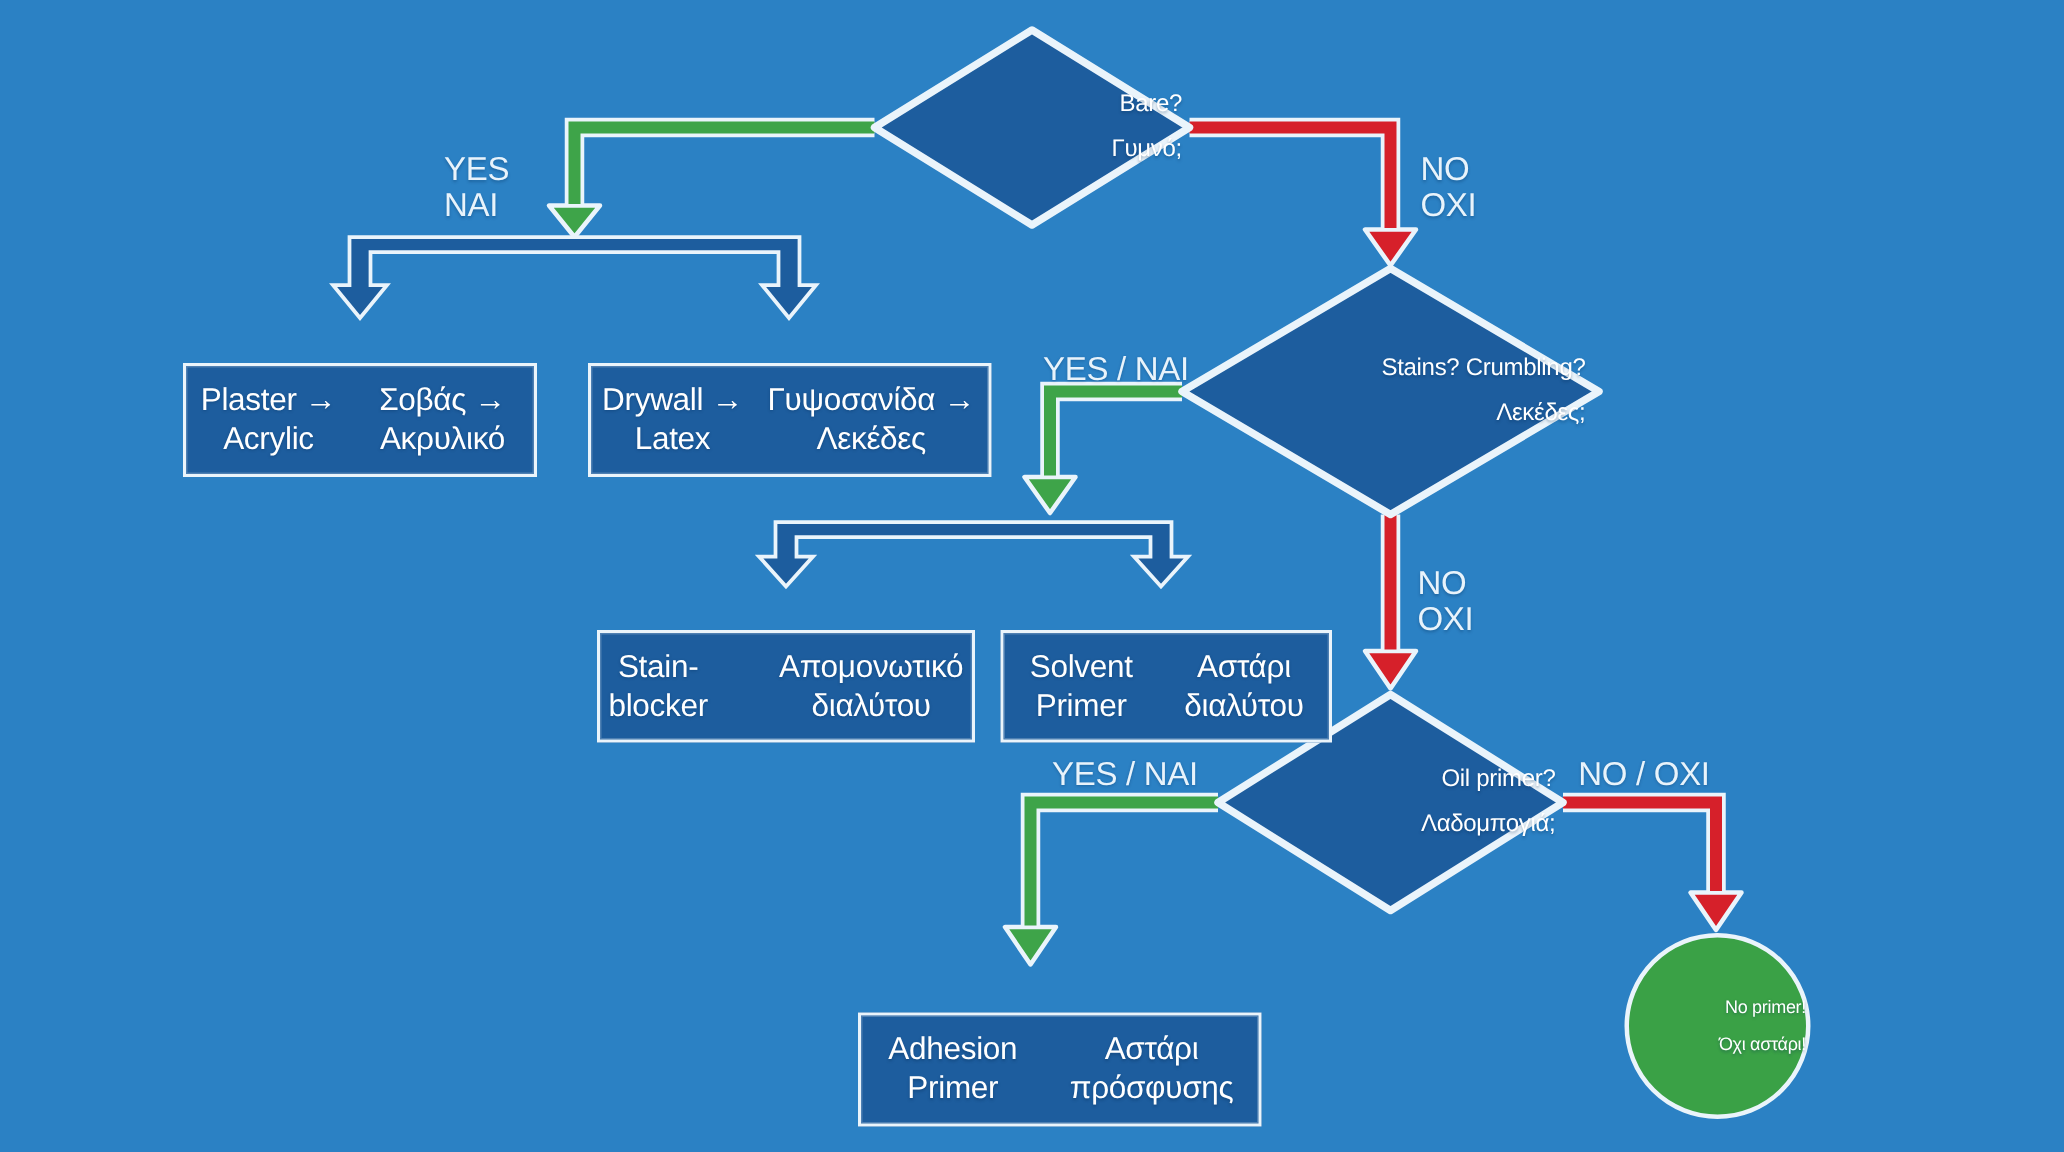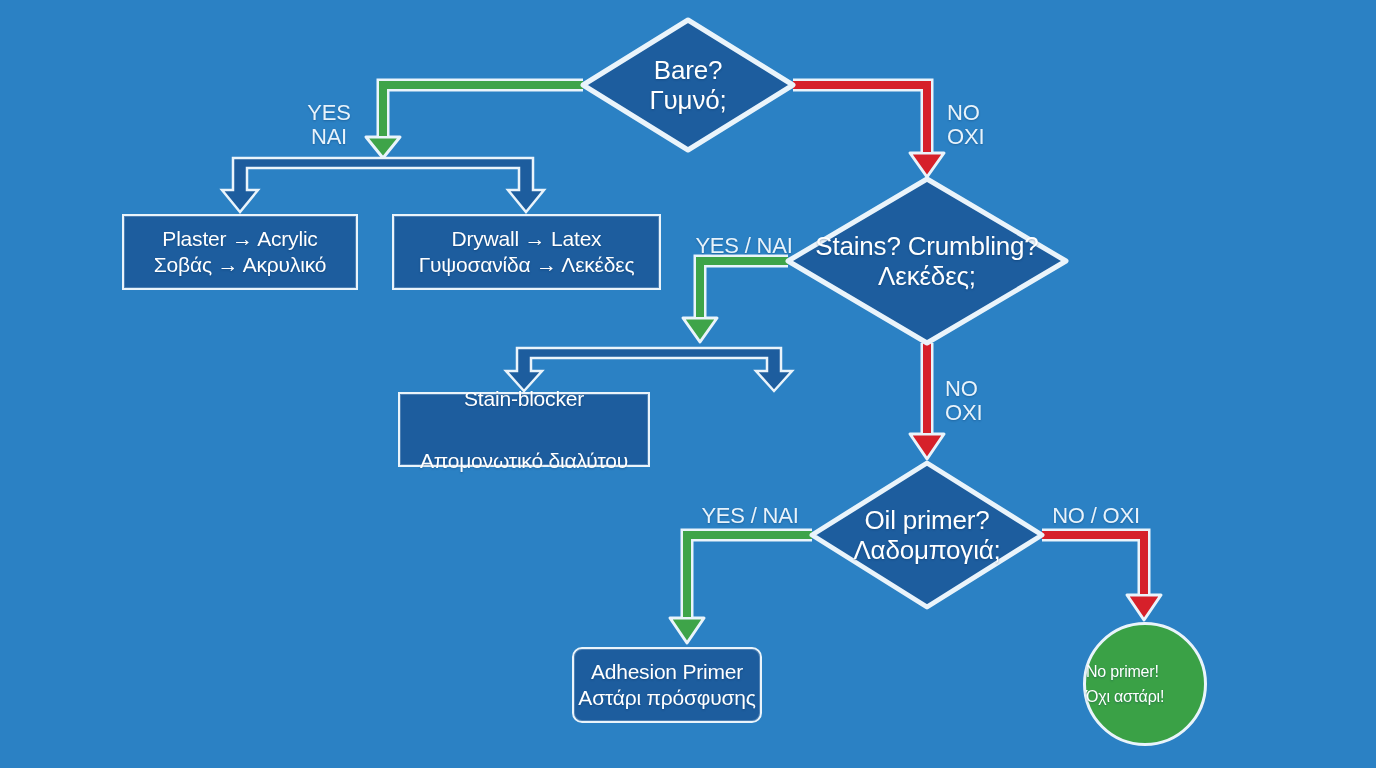--- a/index.html
+++ b/index.html
@@ -18,33 +18,33 @@
   .edge-under{fill:none;stroke:var(--node-border);stroke-width:13;}
   .edge-yes{fill:none;stroke:var(--yes);stroke-width:8;}
   .edge-no{fill:none;stroke:var(--no);stroke-width:8;}
   .head-yes{fill:var(--yes);stroke:var(--node-border);stroke-width:3;stroke-linejoin:round;}
   .head-no{fill:var(--no);stroke:var(--node-border);stroke-width:3;stroke-linejoin:round;}
   .split{fill:var(--node-fill);stroke:var(--node-border);stroke-width:2.5;stroke-linejoin:miter;}
   .diamond{fill:var(--node-fill);stroke:var(--node-border);stroke-width:5;stroke-linejoin:round;}
   .txt{position:absolute;display:flex;flex-direction:column;align-items:center;justify-content:center;
        text-align:center;text-shadow:0 1px 2px rgba(0,40,80,.35);}
   .txt span{display:block;}
-  .d-txt{font-size:26px;line-height:30px;}
+  .d-txt{font-size:16px;line-height:30px;align-items:flex-end;}
   .box{position:absolute;background:var(--node-fill);border:2.5px solid var(--node-border);
        box-shadow:inset 0 0 0 1px rgba(255,255,255,.22);box-sizing:border-box;
-       display:flex;flex-direction:column;align-items:center;justify-content:center;
-       text-align:center;font-size:21px;line-height:26px;text-shadow:0 1px 2px rgba(0,40,80,.35);}
+       display:flex;flex-direction:row;align-items:center;justify-content:center;
+       text-align:center;font-size:21px;line-height:26px;text-shadow:0 1px 2px rgba(0,40,80,.35);margin-top:28px;}
   .circle{position:absolute;left:1083px;top:622px;width:124px;height:124px;border-radius:50%;
        background:var(--terminal-fill);border:3px solid var(--node-border);box-sizing:border-box;
-       display:flex;flex-direction:column;align-items:flex-start;justify-content:center;
-       text-align:center;font-size:16px;line-height:25px;text-shadow:0 1px 2px rgba(0,40,80,.35);}
+       display:flex;flex-direction:column;align-items:flex-end;justify-content:center;
+       text-align:center;font-size:12px;line-height:25px;text-shadow:0 1px 2px rgba(0,40,80,.35);}
   .elabel{position:absolute;font-size:22px;line-height:24px;color:var(--label-text);
        text-shadow:0 1px 2px rgba(0,40,80,.3);}
   .center{text-align:center;}
-  .right{text-align:center;}
+  .right{text-align:left;}
 </style>
 </head>
 <body>
 
 <div class="stage">
 
   <svg width="1376" height="768" viewBox="0 0 1376 768">
 
     <path class="edge-under" d="M 583 85 L 383 85 L 383 138"></path>
     <polygon class="head-yes" points="366,137 400,137 383,158"></polygon>
@@ -99,21 +99,25 @@
     <span>Σοβάς → Ακρυλικό</span>
   </div>
   <div class="box" style="left:392px;top:214px;width:269px;height:76px;">
     <span>Drywall → Latex</span>
     <span>Γυψοσανίδα → Λεκέδες</span>
   </div>
   <div class="box" style="left:398px;top:392px;width:252px;height:75px;gap:36px;">
     <span>Stain-blocker</span>
     <span>Απομονωτικό διαλύτου</span>
   </div>
-  <div class="box" style="left:572px;top:647px;width:190px;height:76px;border-radius:10px;">
+  <div class="box" style="left:667px;top:392px;width:221px;height:75px;">
+    <span>Solvent Primer</span>
+    <span>Αστάρι διαλύτου</span>
+  </div>
+  <div class="box" style="left:572px;top:647px;width:269px;height:76px;">
     <span>Adhesion Primer</span>
     <span>Αστάρι πρόσφυσης</span>
   </div>
 
   <div class="circle">
     <span>No primer!</span>
     <span>Όχι αστάρι!</span>
   </div>
 
   <div class="elabel right" style="left:296px;top:101px;width:66px;">

